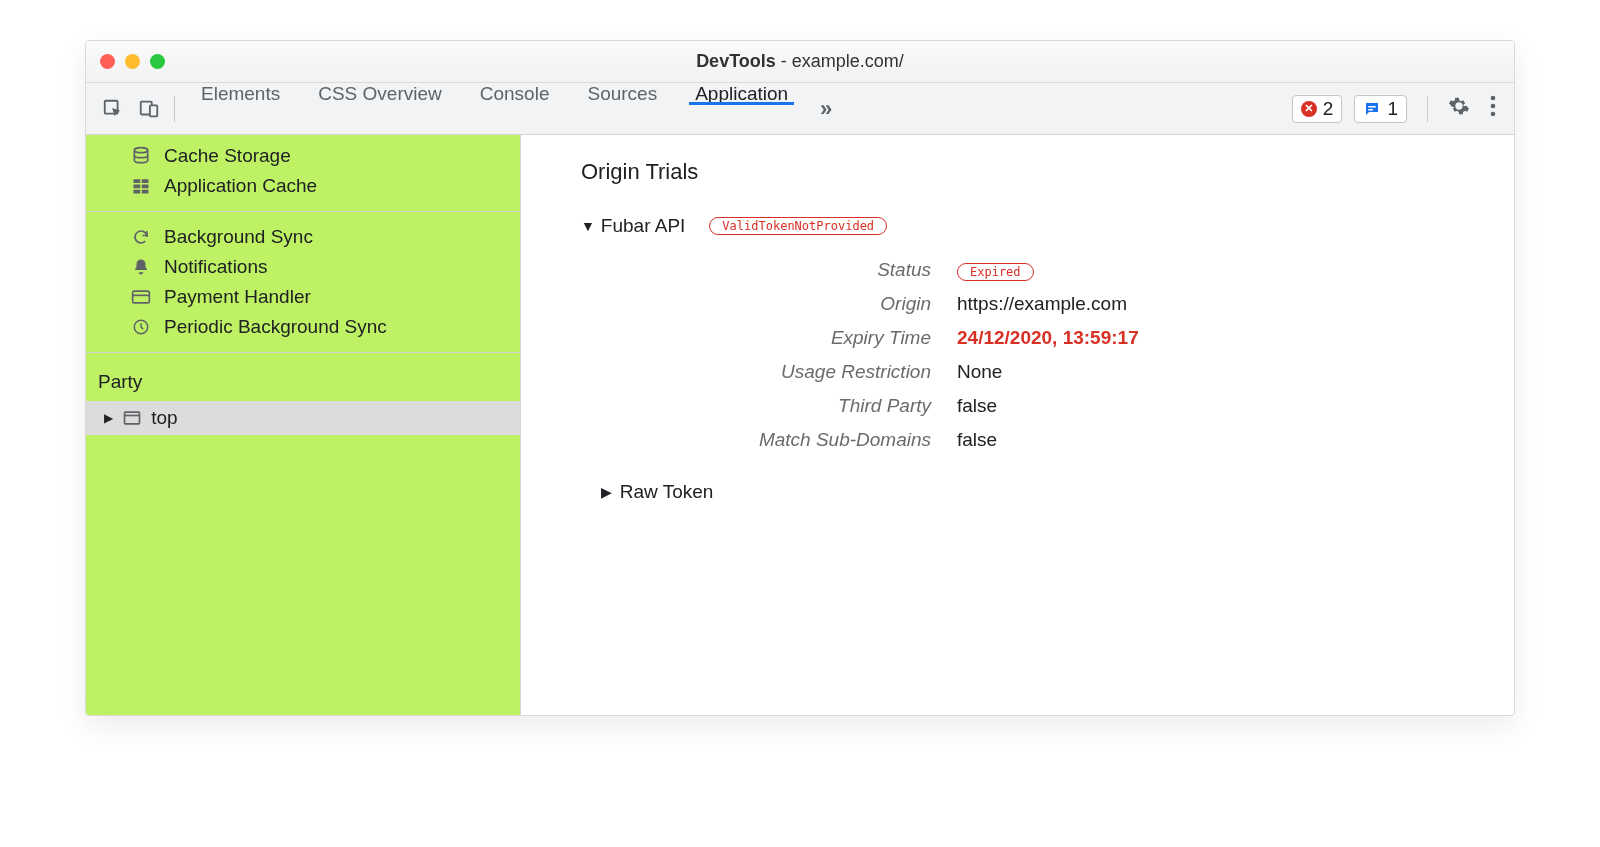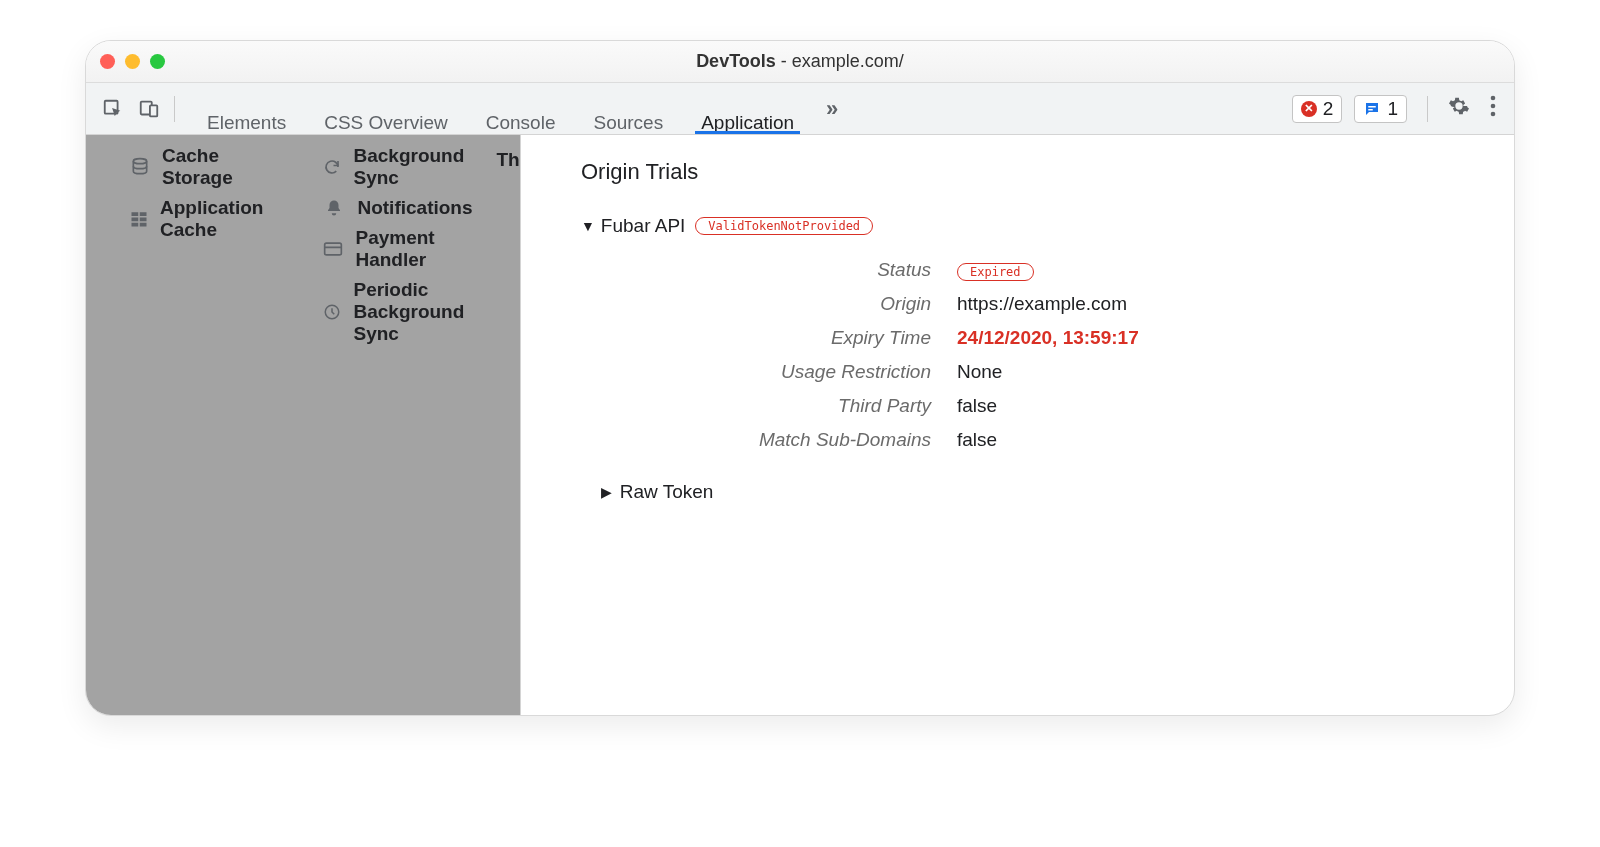--- a/index.html
+++ b/index.html
@@ -9,21 +9,21 @@
     background: #fff;
     font-family: -apple-system, BlinkMacSystemFont, "Segoe UI", Helvetica, Arial, sans-serif;
     font-size: 19px;
     color: #202124;
     display: flex;
     justify-content: center;
   }
   .window {
     width: 1430px;
     border: 1px solid #d9d9d9;
-    border-radius: 26px;
+    border-radius: 4px;
     overflow: hidden;
     box-shadow: 0 10px 30px rgba(0,0,0,0.08);
     background: #fff;
   }
   
   .titlebar {
     height: 42px;
     background: linear-gradient(#fafafa,#f2f2f2);
     border-bottom: 1px solid #dcdcdc;
     display: flex;
@@ -46,41 +46,41 @@
     height: 52px;
     background:#f1f3f4;
     border-bottom:1px solid #d4d4d4;
     display:flex; align-items:center;
     padding: 0 10px 0 16px;
     gap: 4px;
   }
   .tb-left { display:flex; align-items:center; gap:14px; }
   .tb-icon { color:#5f6368; display:flex; align-items:center; justify-content:center; width:22px; height:22px; }
   .tb-sep { width:1px; height:26px; background:#c9c9c9; margin:0 10px; }
-  .tabs { display:flex; align-items:flex-end; height:100%; gap: 30px; margin-left:14px; }
+  .tabs { display:flex; align-items:flex-start; height:100%; gap: 30px; margin-left:8px; }
   .tab { display:flex; align-items:center; color:#5f6368; position:relative; padding:0 4px; cursor:default; }
   .tab.active { color:#202124; }
   .tab.active::after { content:""; position:absolute; left:-2px; right:-2px; bottom:0; height:3px; background:#1a73e8; }
   .more-chevron { color:#5f6368; margin-left:24px; font-size:22px; font-weight:600; }
   .tb-spacer { flex:1; }
   .countbox {
     display:flex; align-items:center; gap:6px;
     border:1px solid #c4c4c4; border-radius:4px;
     padding: 2px 8px; background:#fff;
     margin-right:8px;
   }
   .err-icon { width:16px; height:16px; border-radius:50%; background:#d93025; color:#fff; display:flex; align-items:center; justify-content:center; font-size:11px; font-weight:700; }
   .msg-icon { color:#1a73e8; display:flex; }
   .tb-sep2 { width:1px; height:26px; background:#c9c9c9; margin:0 8px; }
   .gear, .kebab { color:#5f6368; margin:0 8px; }
   
   .body { display:flex; height:580px; }
   .sidebar {
-    width: 435px; background:#a3a3a3; border-right:1px solid #d4d4d4;
-    display:flex; flex-direction:row; overflow:hidden;font-weight:bold;
+    width: 435px; background:#bef264; border-right:1px solid #d4d4d4;
+    display:flex; flex-direction:column; overflow:hidden;
   }
   .sb-group { padding: 6px 0; }
   .sb-header { padding: 14px 12px 8px; color:#202124; font-size:19px; }
   .sb-item {
     display:flex; align-items:center; gap:12px;
     padding: 4px 12px 4px 44px; color:#202124;
   }
   .sb-item.selected { background:#dcdcdc; }
   .sb-item .ic { width:22px; display:flex; justify-content:center; color:#5f6368; }
   .sb-divider { height:1px; background:#d4d4d4; margin:4px 0; }
@@ -246,39 +246,39 @@
           <span class="ic">
               <svg width="18" height="18" viewBox="0 0 24 24" fill="none" stroke="currentColor" stroke-width="2">
                 <circle cx="12" cy="12" r="9"></circle>
                 <path d="M12 7v5l3 3"></path>
               </svg>
             </span>
           <span>Periodic Background Sync</span>
         </div>
       </div>
       <div class="sb-divider"></div>
-      <div class="sb-header">Third</div>
+      <div class="sb-header">Party</div>
       <div class="frame-row sb-item selected" style="padding-left:18px">
         <span class="tri">▶</span>
         <span class="ic">
             <svg width="20" height="20" viewBox="0 0 24 24" fill="none" stroke="currentColor" stroke-width="2">
               <rect x="3" y="5" width="18" height="14" rx="1"></rect>
               <line x1="3" y1="9" x2="21" y2="9"></line>
             </svg>
           </span>
         <span>top</span>
       </div>
     </div>
 
     <div class="main">
       <div class="section-title">Origin Trials</div>
 
       <div class="trial-row">
         <span class="disclosure">▼</span>
-        <span style="margin-right:4px;">Fubar API</span>
+        <span style="margin-right:18px;">Fubar API</span>
         <span class="badge">ValidTokenNotProvided</span>
       </div>
 
       <div class="kv">
         <div class="k">Status</div>
         <div class="v"><span class="badge">Expired</span></div>
 
         <div class="k">Origin</div>
         <div class="v">https://example.com</div>
 

